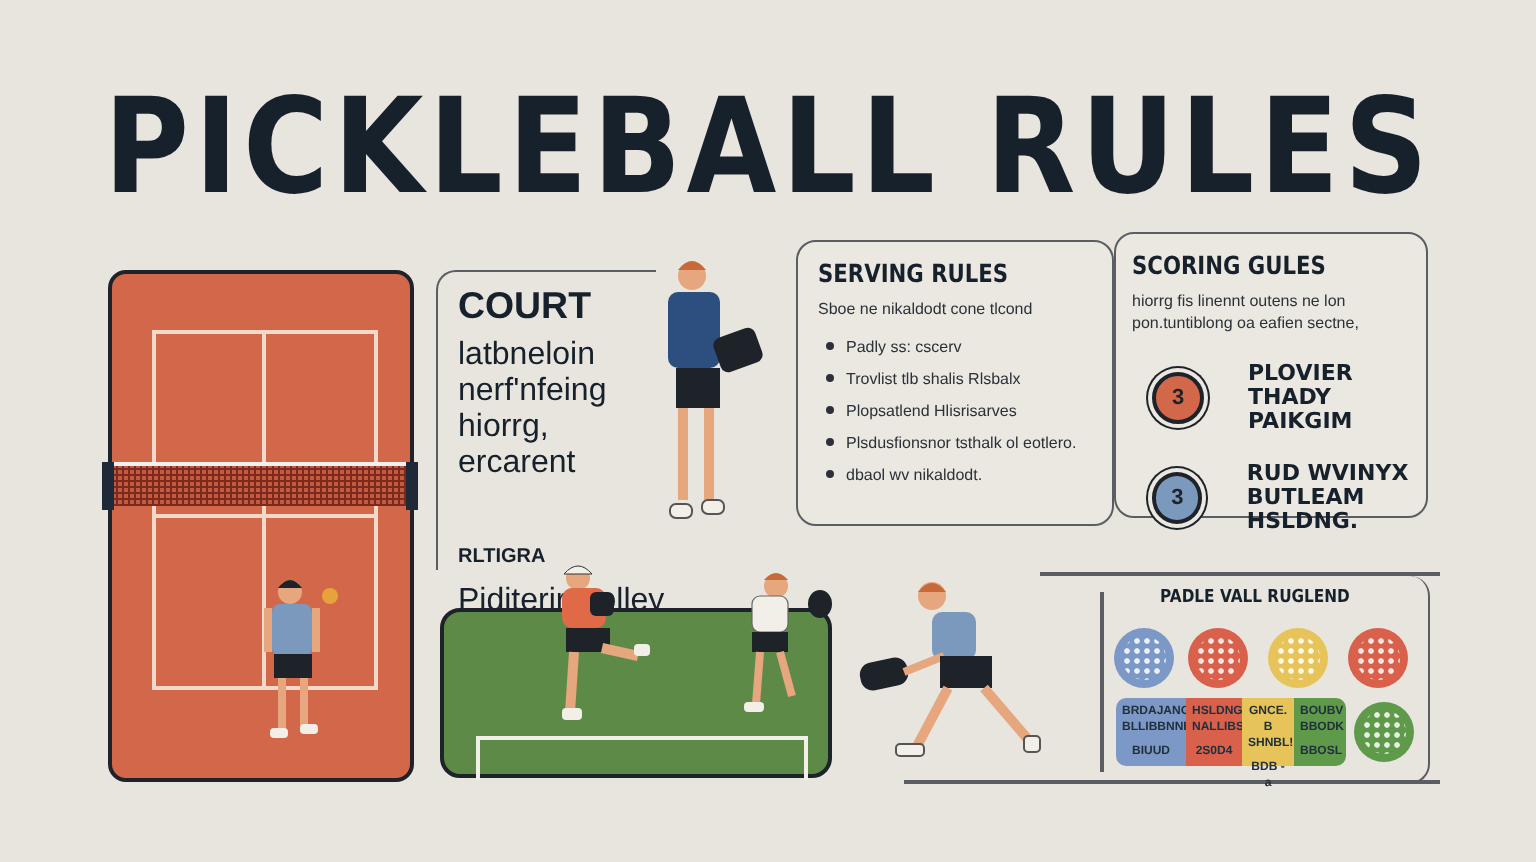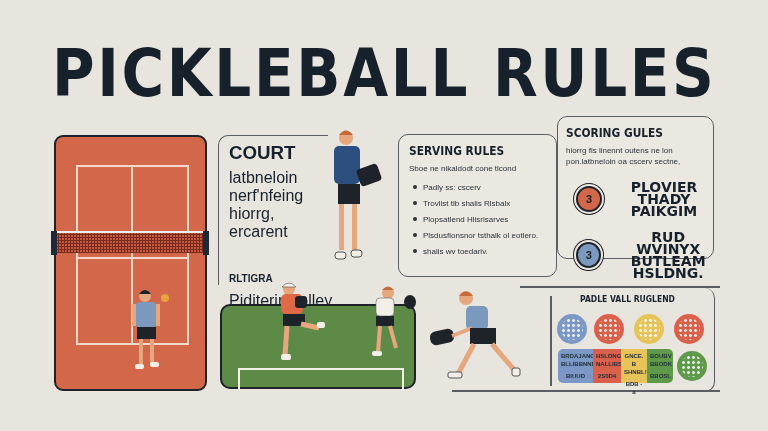--- a/index.html
+++ b/index.html
@@ -40,21 +40,21 @@
 
   .court-panel { position: absolute; left: 218px; top: 135px; width: 110px; height: 150px; border-left: 1.5px solid #5a5e63; border-top: 1.5px solid #5a5e63; border-radius: 10px 0 0 0; }
 
   .badge {
     width: 26px; height: 26px; border-radius: 50%; border: 2px solid #1e2329;
     box-shadow: 0 0 0 2px #ebe8e2, 0 0 0 3px #1e2329;
     display: flex; align-items: center; justify-content: center;
     font-weight: bold; font-size: 11px; color: #1e2329;
   }
   .score-row { display: flex; align-items: center; gap: 22px; margin-top: 14px; margin-left: 10px; }
-  .score-label { font-family: "DejaVu Sans", sans-serif; font-weight: bold; font-size: 14px; line-height: 12px; color: #17212b; text-align: center; }
+  .score-label { font-family: "DejaVu Sans", sans-serif; font-weight: bold; font-size: 11px; line-height: 12px; color: #17212b; }
 
   .green-court {
     position: absolute; left: 220px; top: 304px; width: 196px; height: 85px;
     background: #5e8a48; border: 2px solid #1e2329; border-radius: 10px;
   }
   .green-court .gline { position: absolute; background: #f1efe8; }
 
   .ball { width: 30px; height: 30px; border-radius: 50%; position: relative; }
   .ball::after {
     content: ""; position: absolute; inset: 4px; border-radius: 50%;
@@ -108,38 +108,38 @@
     <path d="M13 7 q7 -9 14 0 z" fill="#c76a3a"></path>
   <rect x="8" y="18" width="26" height="38" rx="5" fill="#2c4f80"></rect>
   <rect x="32" y="38" width="22" height="18" rx="4" fill="#1e2329" transform="rotate(-20 43 47)"></rect>
   <rect x="12" y="56" width="22" height="20" fill="#1e2329"></rect>
   <rect x="13" y="76" width="5" height="46" fill="#e6a67e"></rect>
     <rect x="26" y="76" width="5" height="46" fill="#e6a67e"></rect>
   <rect x="9" y="124" width="11" height="7" rx="3" fill="#f1efe8" stroke="#555"></rect>
     <rect x="25" y="122" width="11" height="7" rx="3" fill="#f1efe8" stroke="#555"></rect>
 </svg>
 
-<div class="panel" style="left:398px;top:134px;width:159px;height:143px">
+<div class="panel" style="left:398px;top:120px;width:159px;height:143px">
   <div style="padding:8px 0 0 10px">
     <h3>SERVING RULES</h3>
     <p style="margin-top:5px">Sboe ne nikaldodt cone tlcond</p>
     <ul style="margin-top:8px">
       <li>Padly ss: cscerv</li>
       <li>Trovlist tlb shalis Rlsbalx</li>
       <li>Plopsatlend Hlisrisarves</li>
       <li>Plsdusfionsnor tsthalk ol eotlero.</li>
-      <li>shalis wv toedariv.</li>
+      <li>dbaol wv nikaldodt.</li>
     </ul>
   </div>
 </div>
 
 <div class="panel" style="left:557px;top:116px;width:157px;height:143px">
   <div style="padding:8px 0 0 8px">
     <h3>SCORING GULES</h3>
-    <p style="margin-top:5px;width:142px">hiorrg fis linennt outens ne lon pon.latbneloin oa cscerv sectne,</p>
+    <p style="margin-top:5px;width:142px">hiorrg fis linennt outens ne lon pon.tuntiblong oa eafien sectne,</p>
     <div class="score-row">
       <div class="badge" style="background:#d2674a">3</div>
       <div class="score-label" style="width:80px">PLOVIER THADY PAIKGIM</div>
     </div>
     <div class="score-row">
       <div class="badge" style="background:#7b98bd">3</div>
       <div class="score-label" style="width:92px">RUD WVINYX BUTLEAM HSLDNG.</div>
     </div>
   </div>
 </div>

